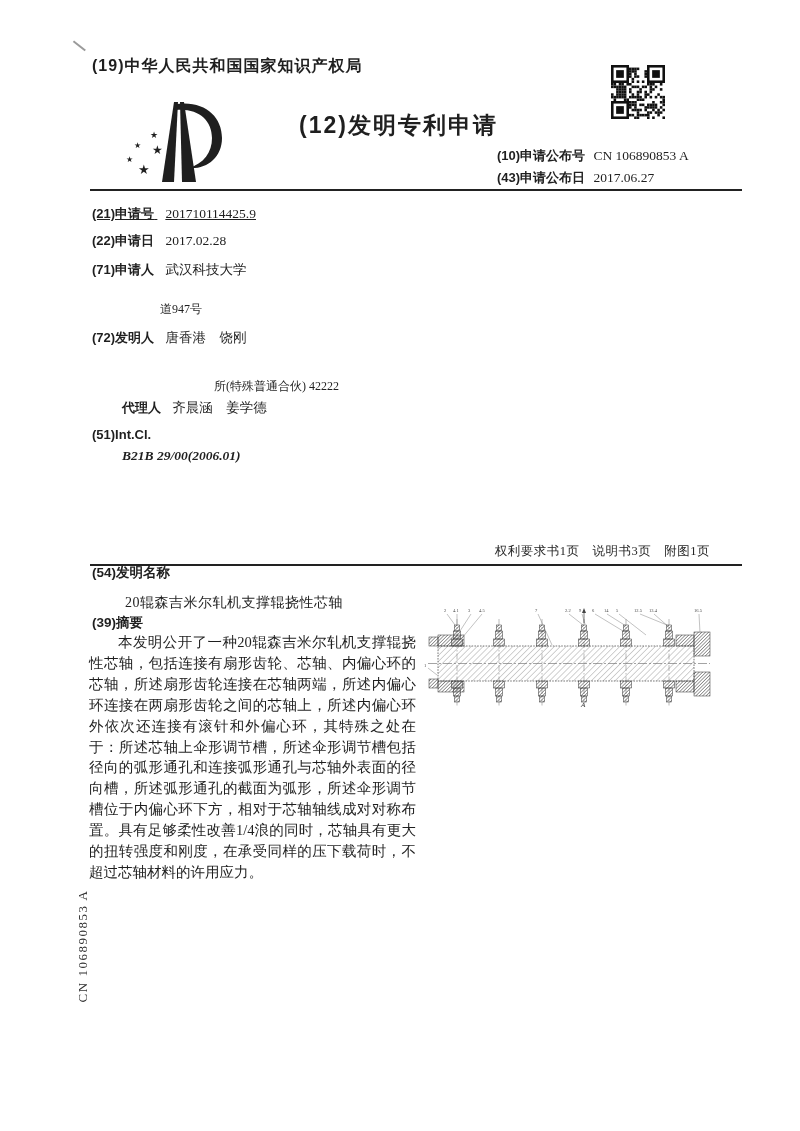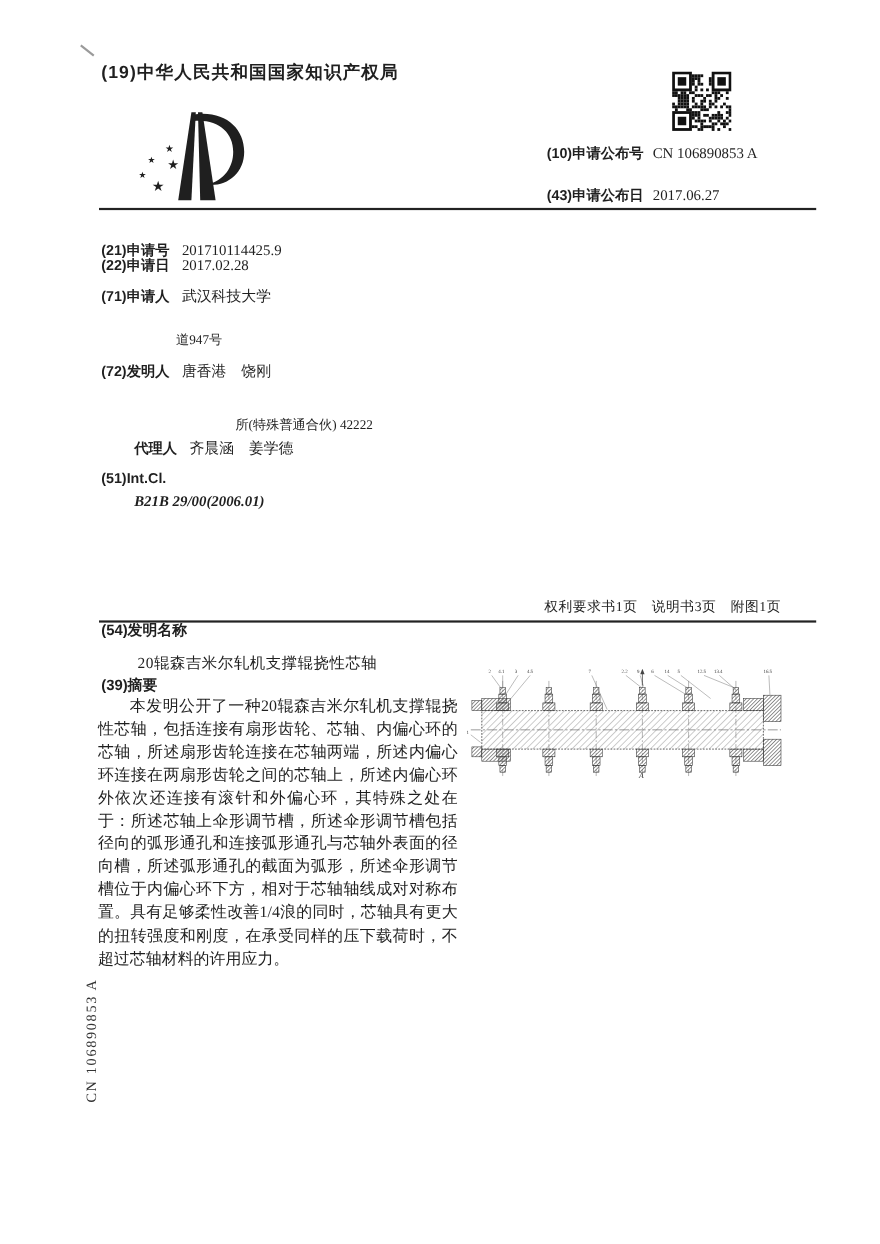--- a/index.html
+++ b/index.html
@@ -60,20 +60,21 @@
       <polygon points="56,6 60,6 72,86 58,86" fill="#1f1f1f"></polygon>
 
       <text x="26" y="42" font-size="9" fill="#1f1f1f">★</text>
       <text x="10" y="52" font-size="8" fill="#1f1f1f">★</text>
       <text x="28" y="58" font-size="12" fill="#1f1f1f">★</text>
       <text x="2" y="66" font-size="8" fill="#1f1f1f">★</text>
       <text x="14" y="78" font-size="13" fill="#1f1f1f">★</text>
     </svg>
   </div>
 
+  <div class="abs doc-type hei">(12)发明专利申请</div>
 
   <div class="abs" style="left:611px; top:65px;">
     <svg id="qr" width="54" height="54" viewBox="0 0 21 21">
         <rect x="7" y="1" width="1" height="1" fill="#111"></rect>
         <rect x="8" y="1" width="1" height="1" fill="#111"></rect>
         <rect x="9" y="1" width="1" height="1" fill="#111"></rect>
         <rect x="10" y="1" width="1" height="1" fill="#111"></rect>
         <rect x="7" y="2" width="1" height="1" fill="#111"></rect>
         <rect x="8" y="2" width="1" height="1" fill="#111"></rect>
         <rect x="9" y="2" width="1" height="1" fill="#111"></rect>
@@ -219,32 +220,32 @@
         <rect x="2" y="2" width="3" height="3" fill="#111"></rect>
         <rect x="14" y="0" width="7" height="7" fill="#111"></rect>
         <rect x="15" y="1" width="5" height="5" fill="#fff"></rect>
         <rect x="16" y="2" width="3" height="3" fill="#111"></rect>
         <rect x="0" y="14" width="7" height="7" fill="#111"></rect>
         <rect x="1" y="15" width="5" height="5" fill="#fff"></rect>
         <rect x="2" y="16" width="3" height="3" fill="#111"></rect>
       </svg>
   </div>
 
-  <div class="abs pubrow" style="top:131px;text-align:center;">
+  <div class="abs pubrow" style="top:147px;text-align:center;">
     <span class="lbl">(10)申请公布号</span>
     <span class="val">CN 106890853 A</span>
   </div>
   <div class="abs pubrow" style="top:169px;">
     <span class="lbl">(43)申请公布日</span>
     <span class="val">2017.06.27</span>
   </div>
 
   <div class="abs rule" style="left:90px; top:189px; width:652px;"></div>
 
-  <div class="abs fieldrow" style="left:92px; top:219px;">
+  <div class="abs fieldrow" style="left:92px; top:205px;text-decoration:underline;">
     <span class="lbl">(21)申请号</span>
     <span class="val">201710114425.9</span>
   </div>
 
   <div class="abs fieldrow" style="left:92px; top:232px;">
     <span class="lbl">(22)申请日</span>
     <span class="val">2017.02.28</span>
   </div>
 
   <div class="abs fieldrow" style="left:92px; top:261px;">

